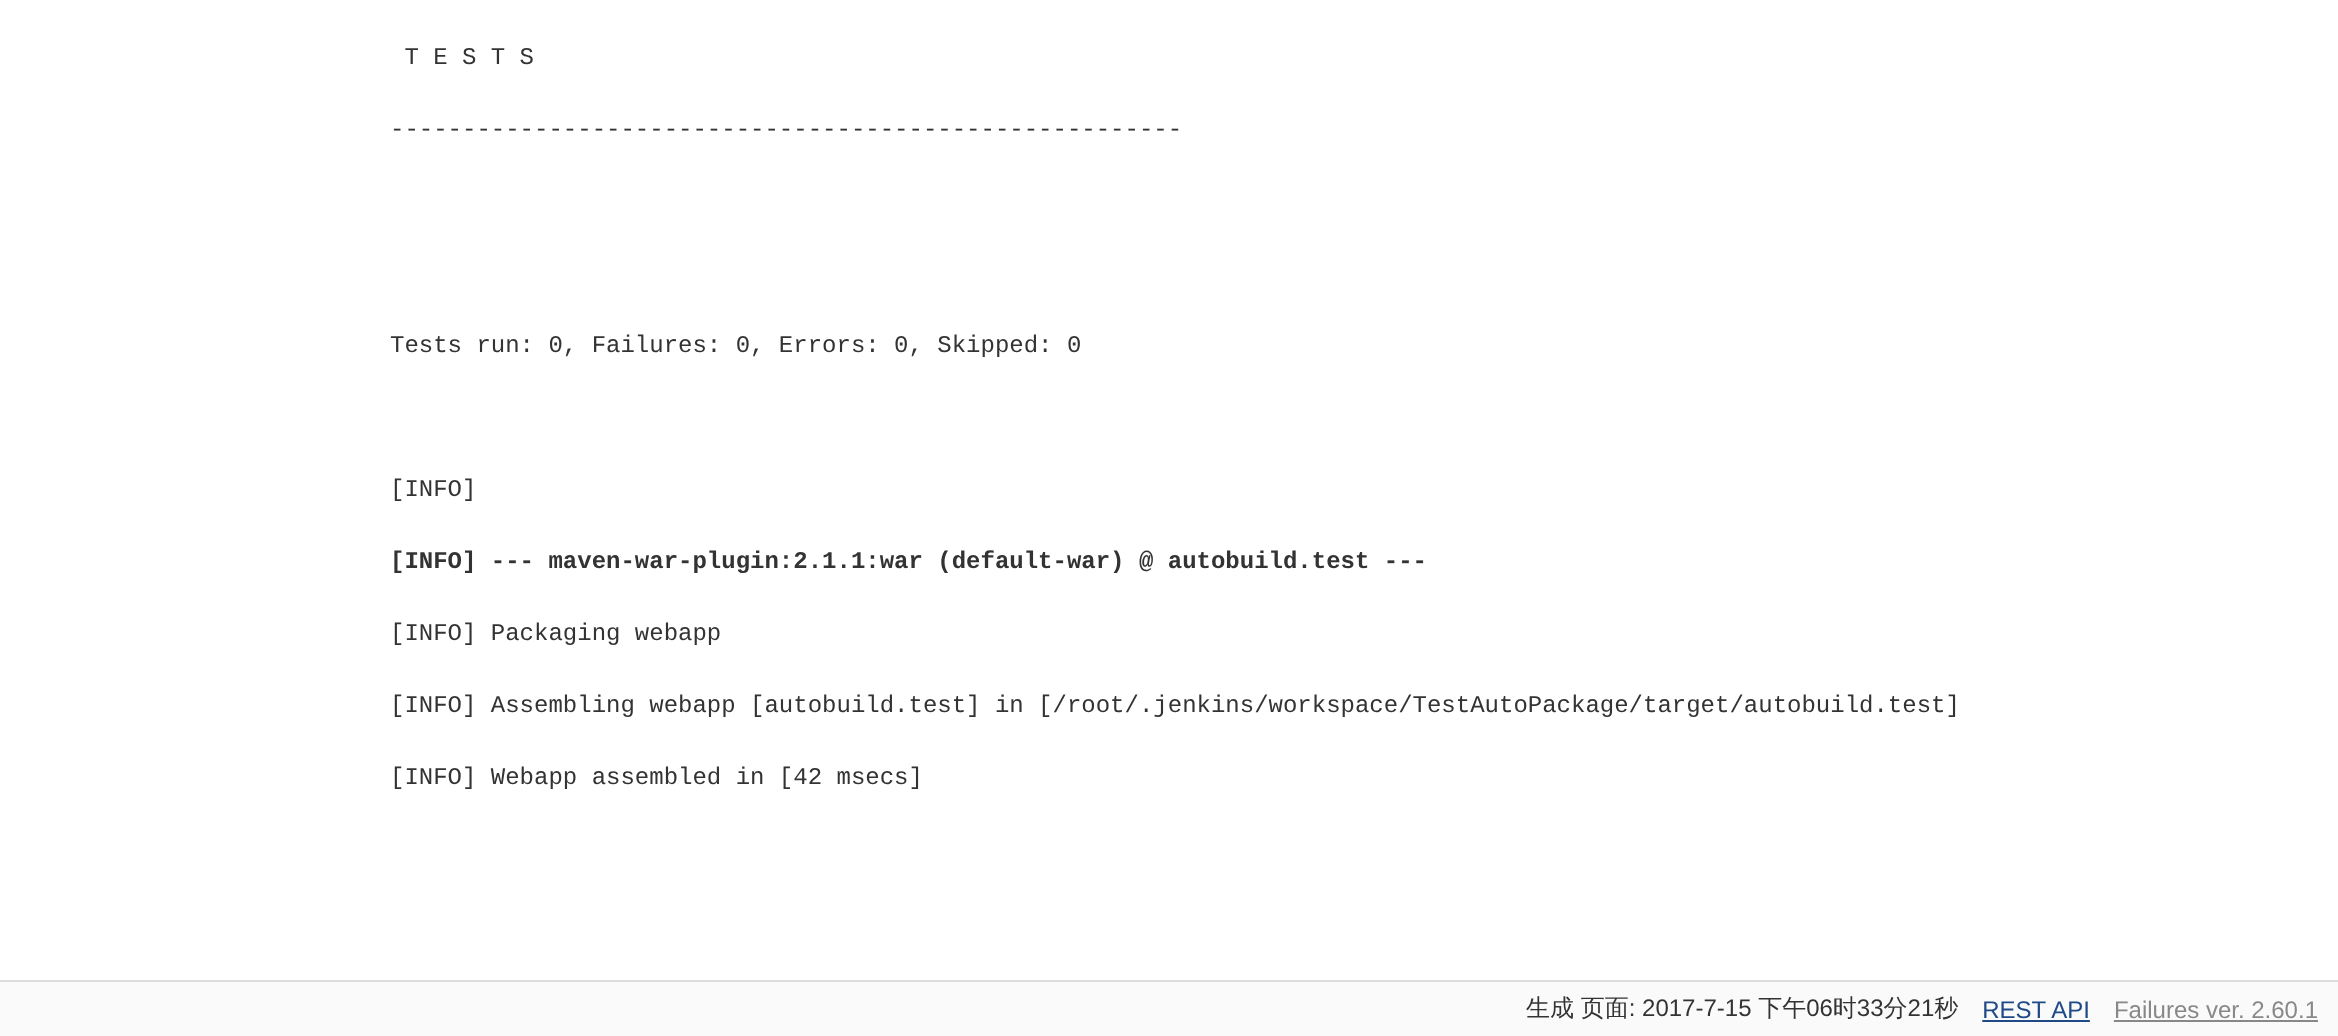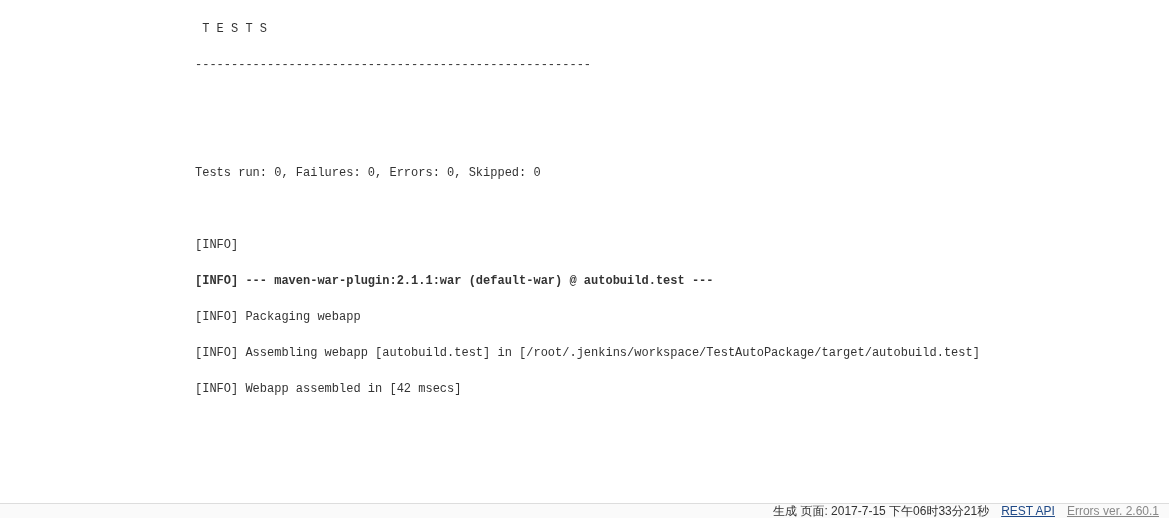--- a/index.html
+++ b/index.html
@@ -28,21 +28,21 @@
       display: block;
     }
     .bold {
       font-weight: bold;
     }
     .footer {
       position: absolute;
       bottom: 0;
       left: 0;
       right: 0;
-      height: 15px;
+      height: 28px;
       border-top: 1px solid #ddd;
       background: #fafafa;
       display: flex;
       justify-content: flex-end;
       align-items: center;
       padding-right: 10px;
       font-size: 12px;
       color: #333;
       gap: 12px;
     }
@@ -79,14 +79,14 @@
 
 
 
 
 
 </div>
 
 <div class="footer">
   <span>生成 页面: 2017-7-15 下午06时33分21秒</span>
   <a href="#">REST API</a>
-  <a href="#" class="version">Errors ver. 2.60.1</a>
+  <a href="#" class="version">Failures ver. 2.60.1</a>
 </div>
 
 </body></html>

